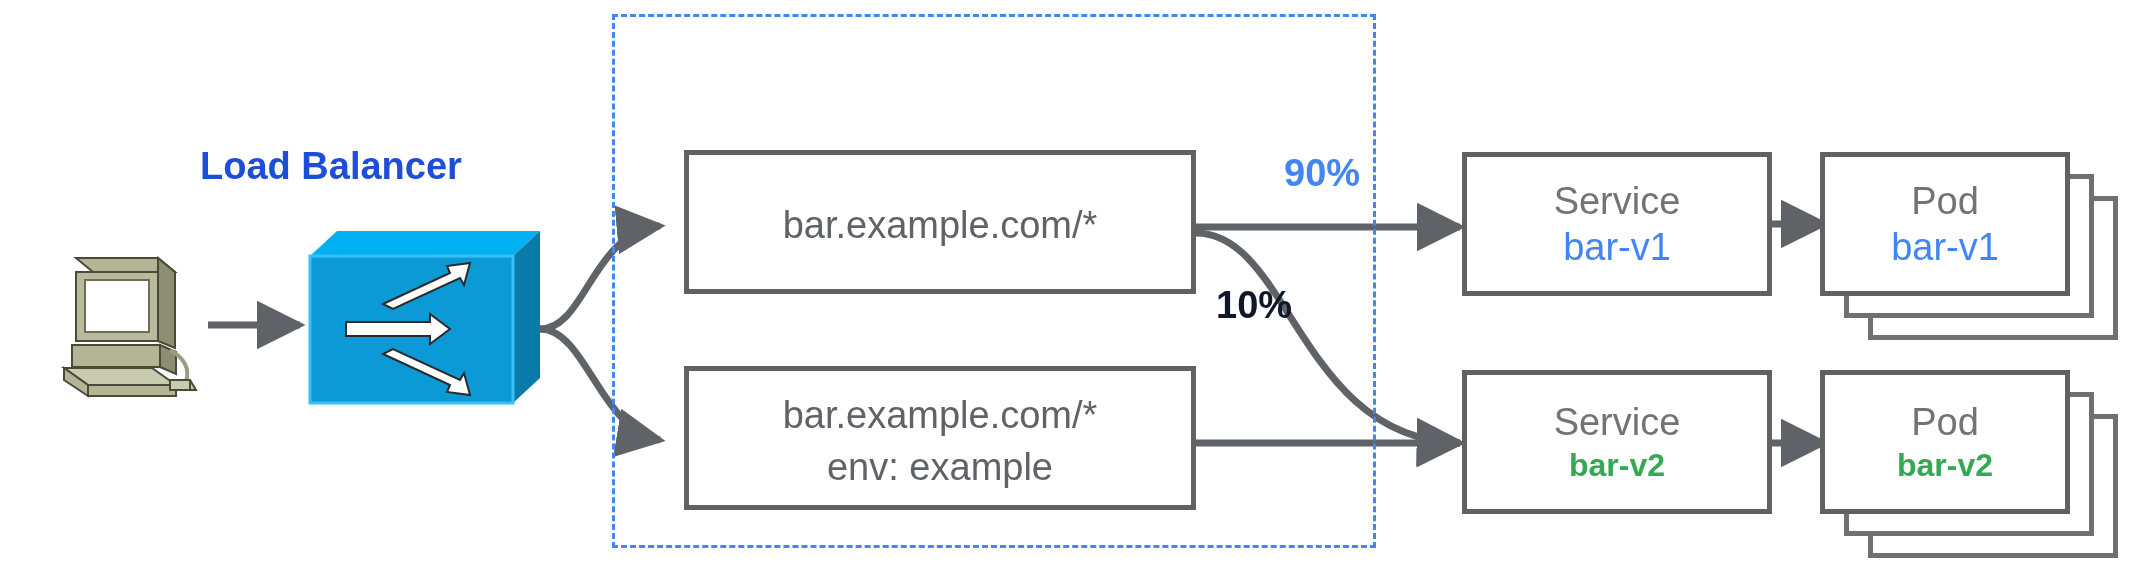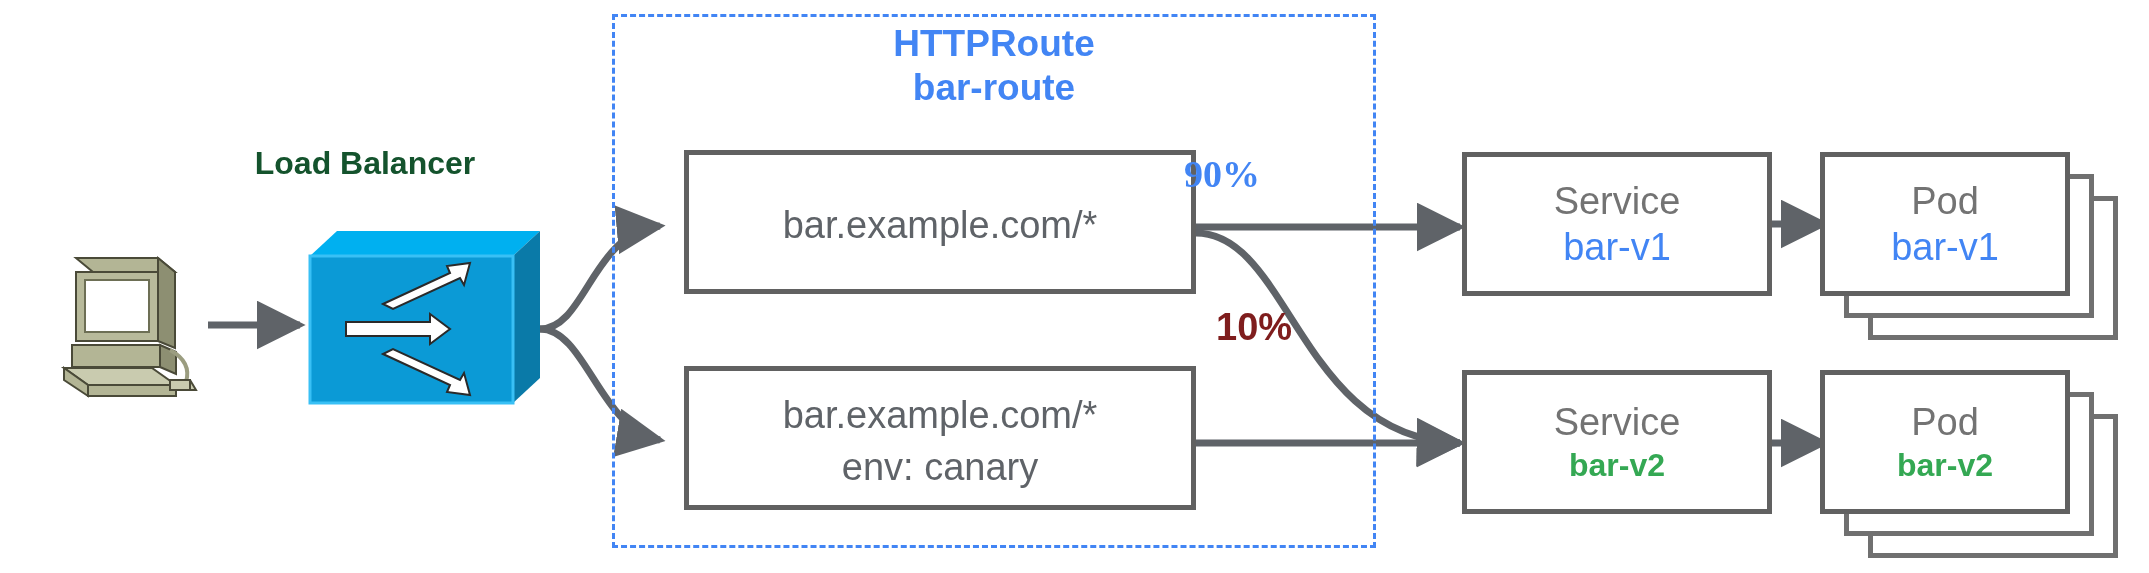--- a/index.html
+++ b/index.html
@@ -73,55 +73,50 @@
     text-align: center;
     color: #4285f4;
     font-size: 37px;
     font-weight: 700;
     line-height: 1.2;
     z-index: 6;
     white-space: nowrap;
   }
   .lb-label {
     position: absolute;
-    color: #14532d;
-    font-size: 32px;
-    font-weight: 700;
-    text-align: center;
+    color: #1d4ed8;
+    font-size: 38px;
+    font-weight: 700;
     z-index: 6;
     white-space: nowrap;
   }
   .pct-label {
     position: absolute;
     font-size: 38px;
     font-weight: 700;
     z-index: 7;
     white-space: nowrap;
   }
   .pct-blue { color: #4285f4; }
-  .pct-green { color: #7f1d1d; margin-top: 22px; }
+  .pct-green { color: #0f172a; }
   .stack-shadow {
     position: absolute;
     box-sizing: border-box;
     border: 5px solid #707070;
     background: #ffffff;
     z-index: 3;
   }
 </style>
 </head>
 <body>
 
 <div id="canvas">
 
   <div class="dashed-group" style="left:612px; top:14px; width:764px; height:534px;"></div>
 
-  <div class="group-title" style="left:612px; top:22px; width:764px;">
-    <div>HTTPRoute</div>
-    <div>bar-route</div>
-  </div>
 
   <div class="lb-label" style="left:200px; top:145px; width:330px;">Load Balancer</div>
 
   <svg id="svg-layer" viewBox="0 0 2149 573">
     <defs>
       <marker id="arrowhead" markerWidth="7" markerHeight="7" refX="6.2" refY="3.5" orient="auto" markerUnits="strokeWidth">
         <path d="M0,0 L7,3.5 L0,7 z" fill="#5f6368"></path>
       </marker>
     </defs>
 
@@ -175,30 +170,30 @@
     <line x1="1196" y1="227" x2="1460" y2="227" stroke="#5f6368" stroke-width="7" marker-end="url(#arrowhead)"></line>
 
     <path d="M1196,233 C1290,233 1300,440 1460,443" fill="none" stroke="#5f6368" stroke-width="7" marker-end="url(#arrowhead)"></path>
 
     <line x1="1196" y1="443" x2="1460" y2="443" stroke="#5f6368" stroke-width="7" marker-end="url(#arrowhead)"></line>
 
     <line x1="1772" y1="224" x2="1824" y2="224" stroke="#5f6368" stroke-width="7" marker-end="url(#arrowhead)"></line>
     <line x1="1772" y1="443" x2="1824" y2="443" stroke="#5f6368" stroke-width="7" marker-end="url(#arrowhead)"></line>
   </svg>
 
-  <div class="pct-label pct-blue" style="left:1184px; top:152px;font-family:Liberation Serif, serif;">90%</div>
+  <div class="pct-label pct-blue" style="left:1284px; top:152px;">90%</div>
   <div class="pct-label pct-green" style="left:1216px; top:284px;">10%</div>
 
   <div class="node-box" style="left:684px; top:150px; width:512px; height:144px;">
     <span class="route-text">bar.example.com/*</span>
   </div>
 
   <div class="node-box" style="left:684px; top:366px; width:512px; height:144px;">
     <span class="route-text">bar.example.com/*</span>
-    <span class="route-text">env: canary</span>
+    <span class="route-text">env: example</span>
   </div>
 
   <div class="node-box" style="left:1462px; top:152px; width:310px; height:144px;">
     <span class="line-gray">Service</span>
     <span class="line-blue">bar-v1</span>
   </div>
 
   <div class="node-box" style="left:1462px; top:370px; width:310px; height:144px;">
     <span class="line-gray">Service</span>
     <span class="line-green">bar-v2</span>

